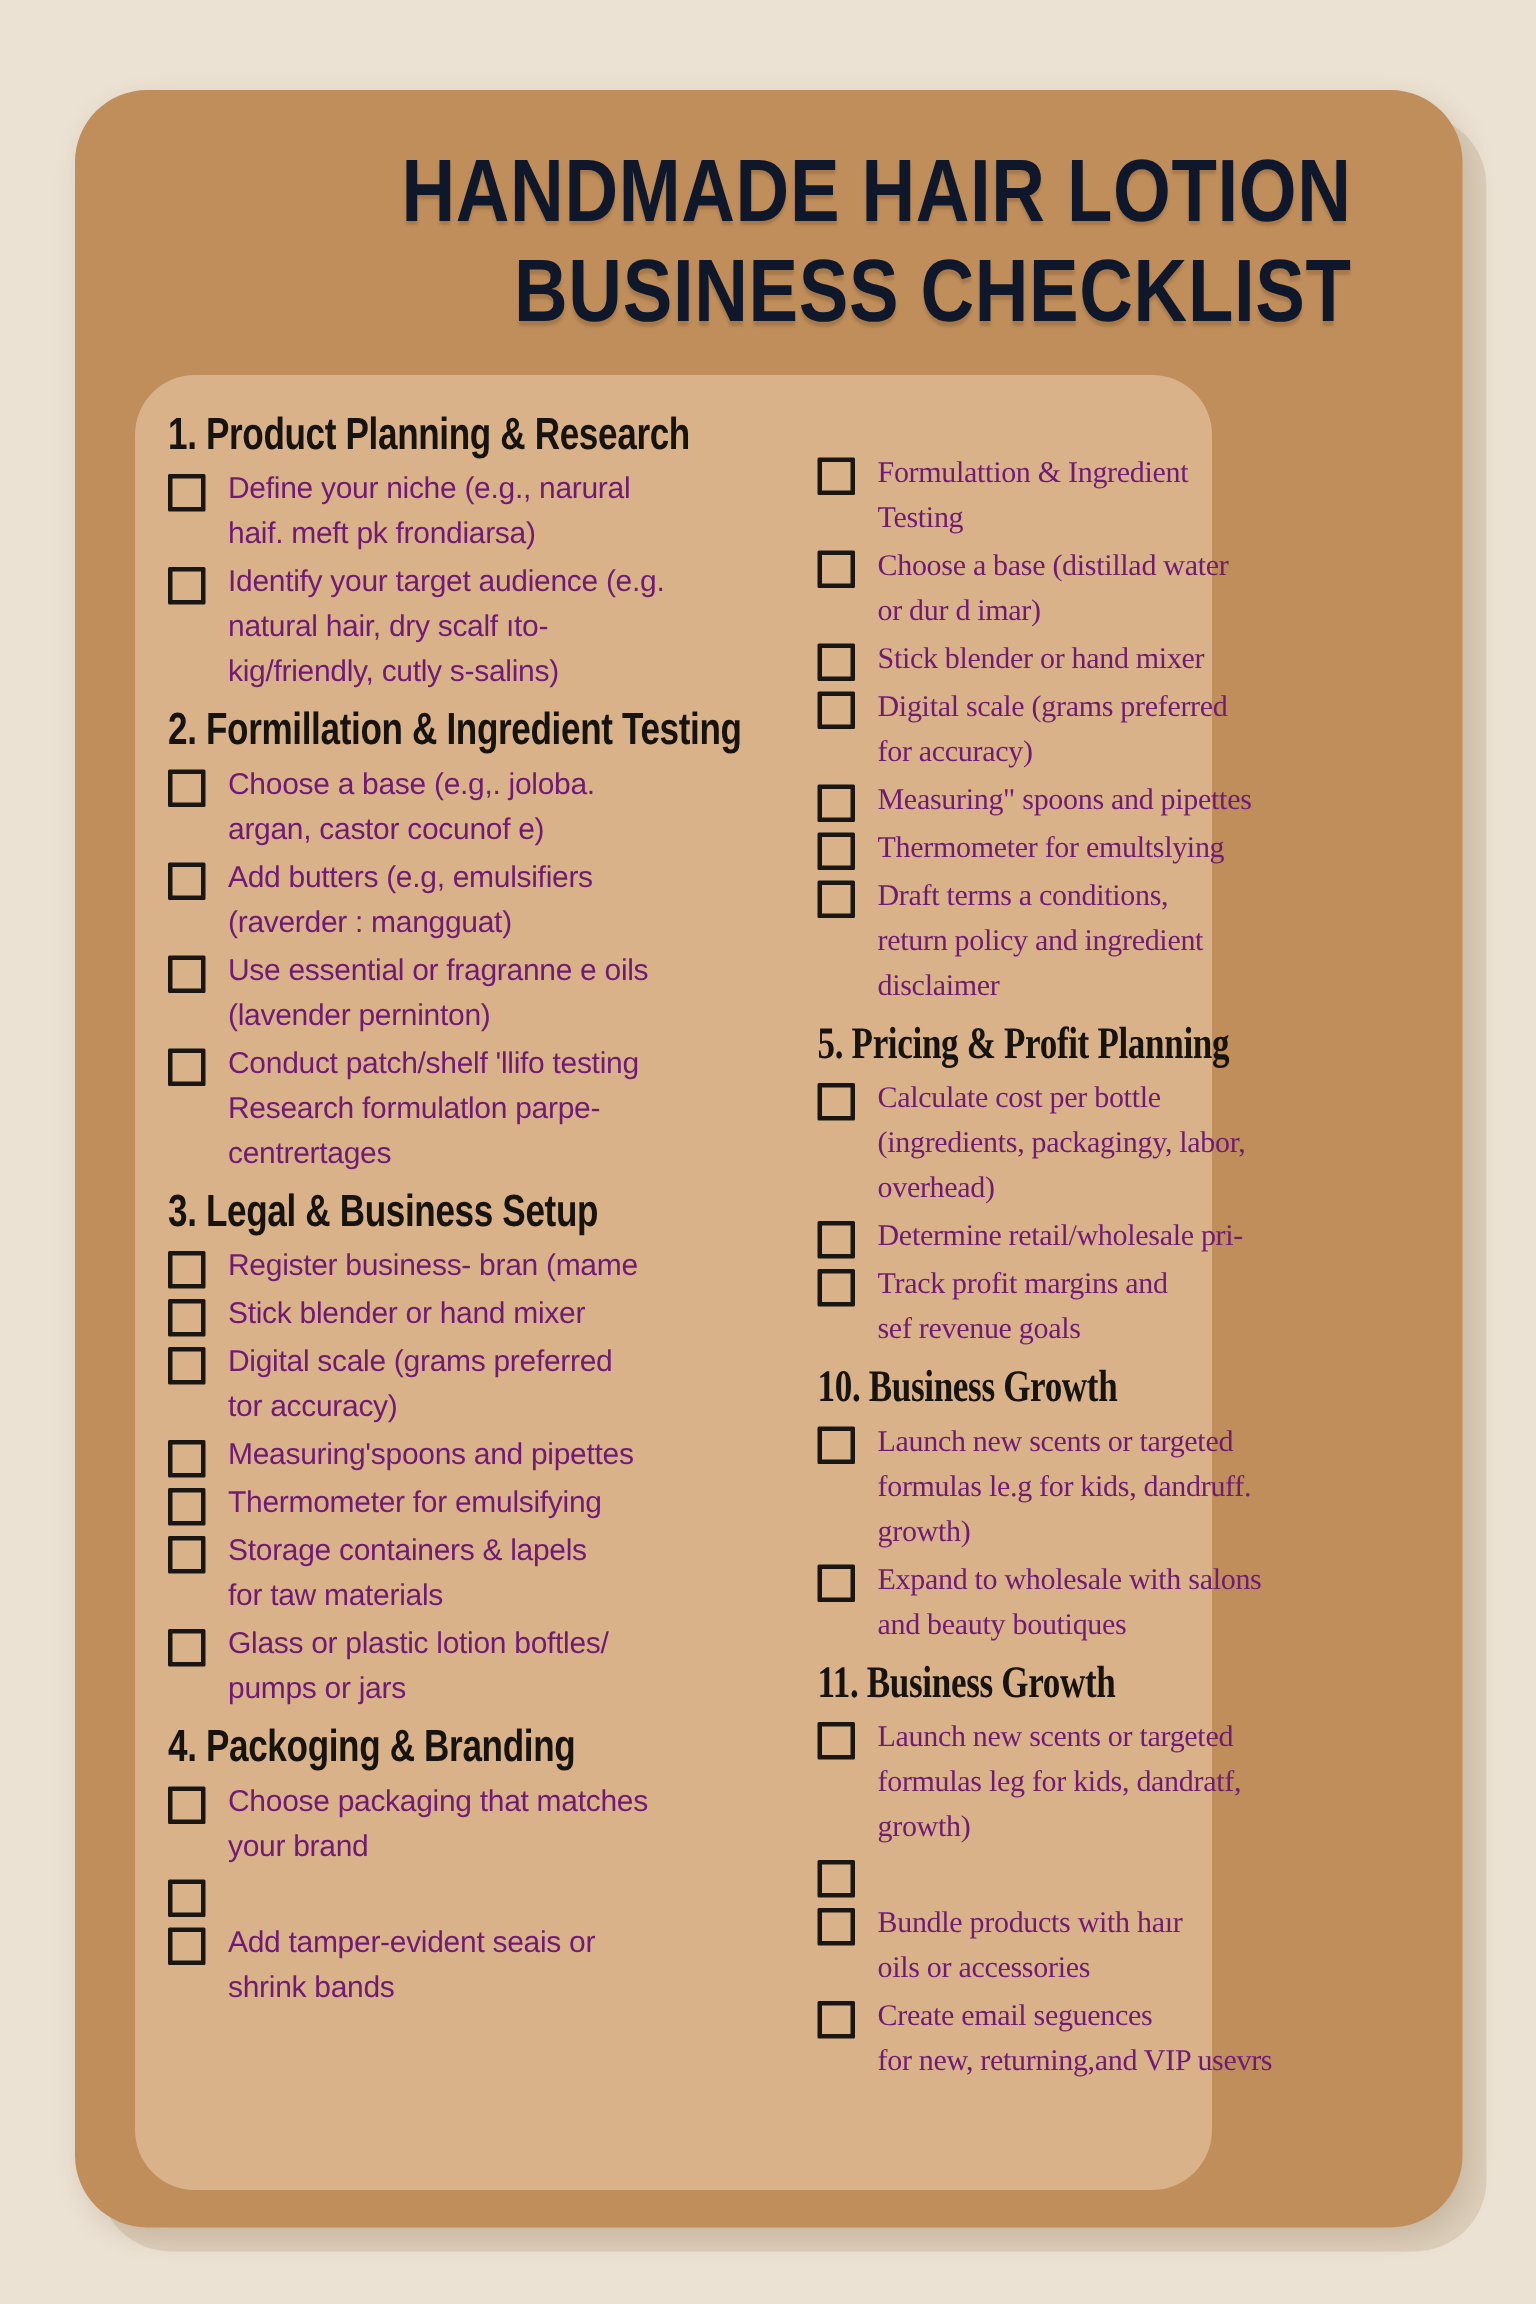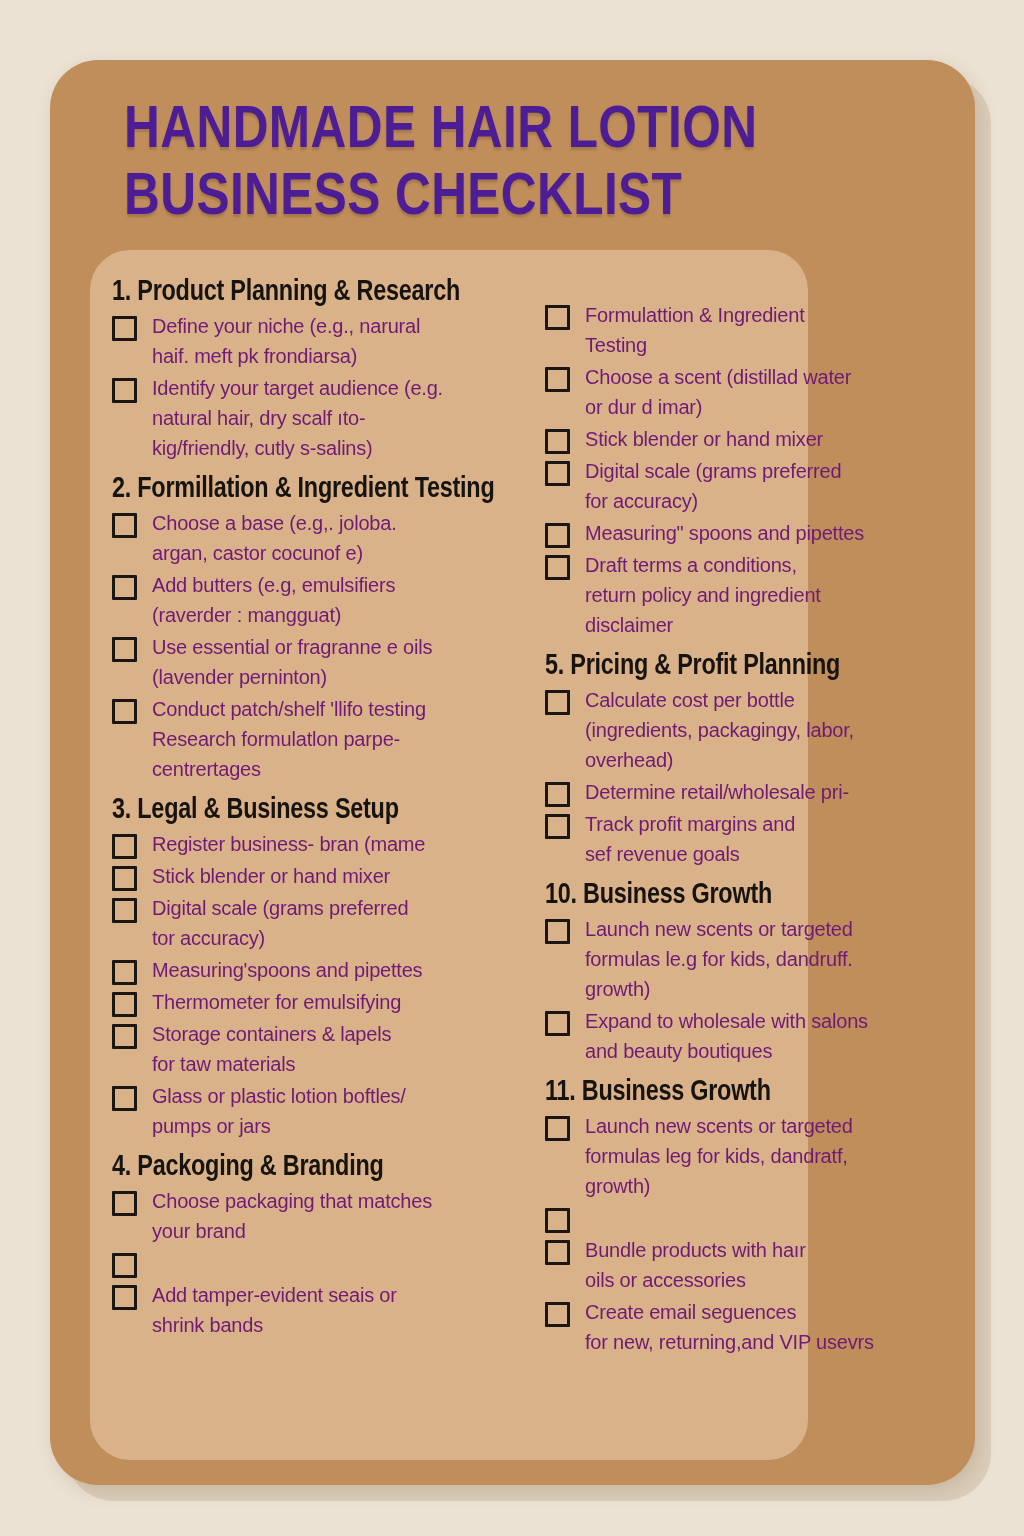--- a/index.html
+++ b/index.html
@@ -9,38 +9,38 @@
     font-family:"Liberation Sans",sans-serif;
     position:relative;overflow:hidden;
   }
   .card{
     position:absolute;left:50px;top:60px;width:925px;height:1425px;
     background:#c08e5b;border-radius:48px;
     box-shadow:16px 16px 0 rgba(160,130,95,0.22), 4px 6px 18px rgba(100,70,40,0.18);
   }
   .title{
     position:absolute;top:34px;left:0;width:100%;
-    margin:0;text-align:left;
-    color:#4c1d95;font-weight:800;font-size:59px;line-height:67px;
+    margin:0;text-align:right;
+    color:#0f172a;font-weight:800;font-size:59px;line-height:67px;
   }
   .title span{
     display:block;white-space:nowrap;
     transform:scaleX(0.84);transform-origin:50% 50%;
     letter-spacing:0.5px;
     text-shadow:0 3px 2px rgba(100,70,35,0.28);
   }
   .panel{
     position:absolute;left:40px;top:190px;width:718px;height:1210px;
     background:#d9b289;border-radius:40px;
     box-sizing:border-box;
     padding:16px 18px 10px 22px;
     display:flex;
   }
   .col{width:433px;box-sizing:border-box;}
-  .col-right{flex:1;padding-top:34px;}
+  .col-right{flex:1;padding-top:34px;font-family:Liberation Serif, serif;}
   .sec-h{
     font-size:30px;font-weight:800;color:#171310;
     margin:6px 0 3px;line-height:36px;
     white-space:nowrap;
     transform:scaleX(0.78);transform-origin:0 50%;
     letter-spacing:-0.3px;
   }
   .item{display:flex;gap:15px;margin:0 0 2px;}
   .cb{
     width:19px;height:19px;border:3px solid #1a1613;border-radius:1px;
@@ -152,35 +152,39 @@
       </div>
     <div class="col col-right" id="col-1">
         <section>
           <div class="item">
             <span class="cb"></span>
             <div class="itx">Formulattion &amp; Ingredient
 Testing</div>
           </div>
           <div class="item">
             <span class="cb"></span>
-            <div class="itx">Choose a scent (distillad water
+            <div class="itx">Choose a base (distillad water
 or dur d imar)</div>
           </div>
           <div class="item">
             <span class="cb"></span>
             <div class="itx">Stick blender or hand mixer</div>
           </div>
           <div class="item">
             <span class="cb"></span>
             <div class="itx">Digital scale (grams preferred
 for accuracy)</div>
           </div>
           <div class="item">
             <span class="cb"></span>
             <div class="itx">Measuring" spoons and pipettes</div>
+          </div>
+          <div class="item">
+            <span class="cb"></span>
+            <div class="itx">Thermometer for emultslying</div>
           </div>
           <div class="item">
             <span class="cb"></span>
             <div class="itx">Draft terms a conditions,
 return policy and ingredient
 disclaimer</div>
           </div>
         </section>
         <section>
           <h2 class="sec-h">5. Pricing &amp; Profit Planning</h2>

